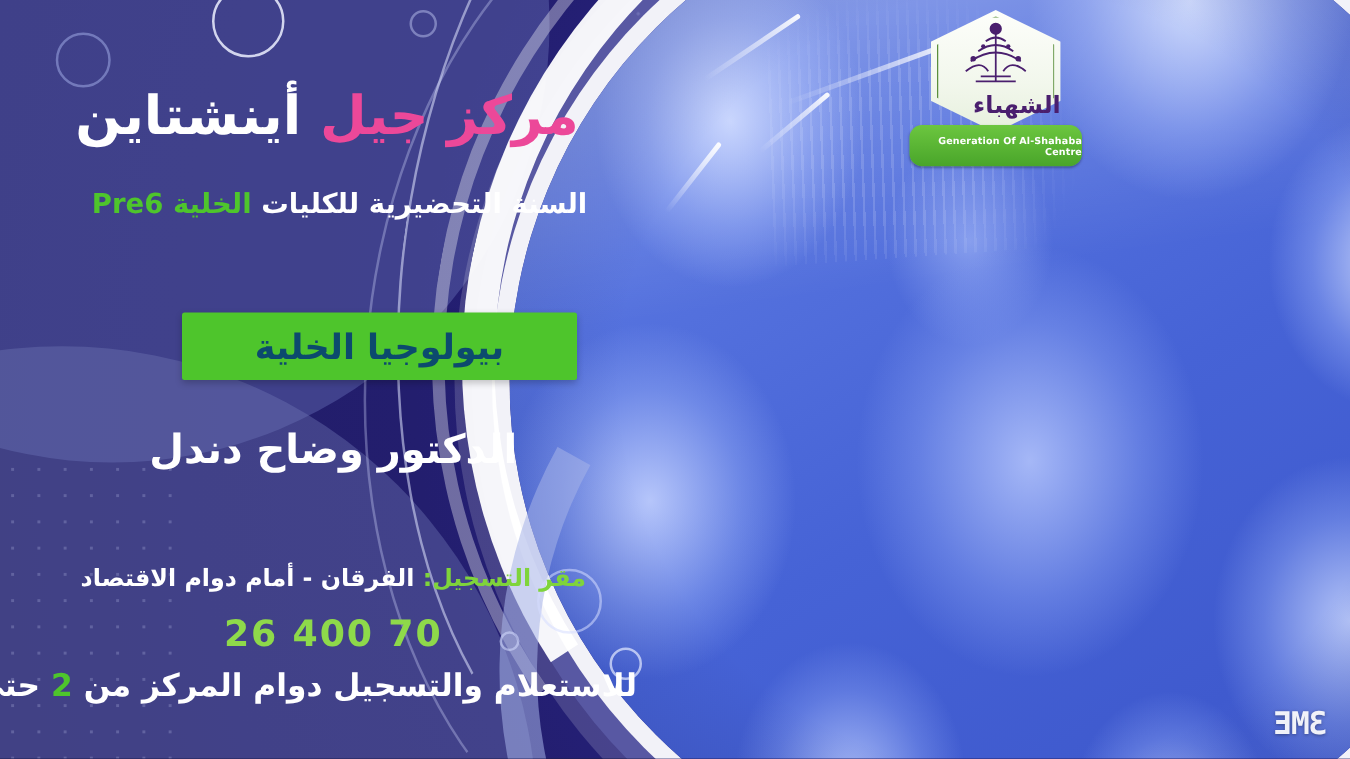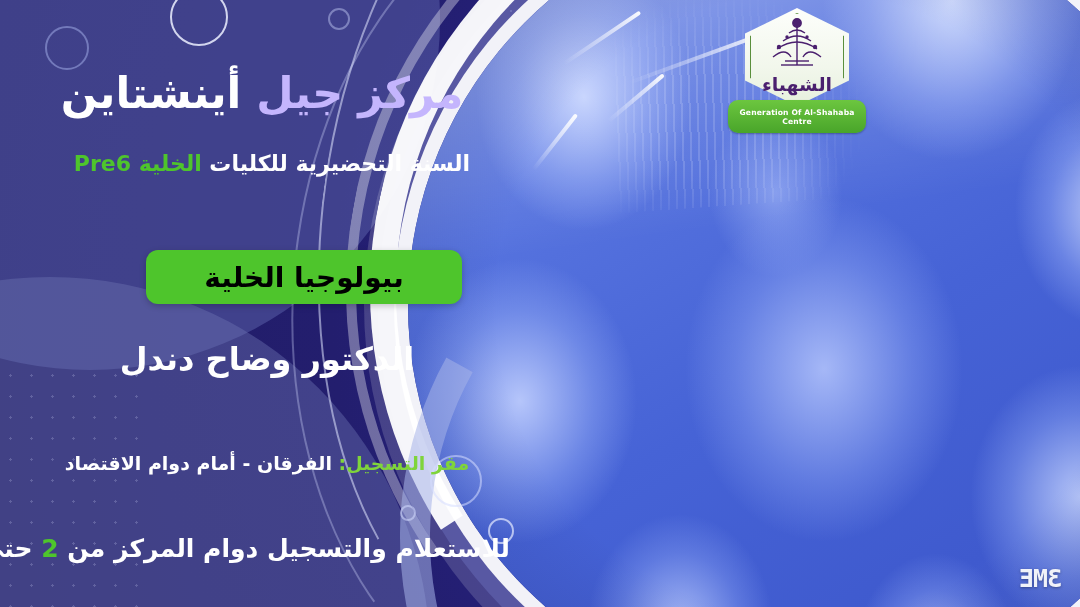--- a/index.html
+++ b/index.html
@@ -173,37 +173,37 @@
     z-index:20;
     direction:rtl;
     text-align:center;
   }
   .brand{
     position:absolute; top:72px; right:18px; width:480px;
     white-space:nowrap;
     font-size:43px; font-weight:bold; line-height:1;
     letter-spacing:-.5px;
   }
-  .brand .g{ color:#c4b5fd; }
+  .brand .g{ color:#ec4899; }
   .brand .w{ color:#ffffff; }
 
   .subtitle{
     position:absolute; top:150px; right:18px; width:460px;
     font-size:22px; font-weight:bold; line-height:1.25;
     color:#ffffff; white-space:nowrap;
   }
   .subtitle .g{ color:#4ec52c; }
 
   .course-btn{
     position:absolute; top:250px; right:58px;
     width:316px; height:54px;
     background:#4ec52c;
-    border-radius:12px;
+    border-radius:2px;
     display:flex; align-items:center; justify-content:center;
-    color:#000000; font-size:28px; font-weight:bold;
+    color:#0c4a6e; font-size:28px; font-weight:bold;
     box-shadow:0 2px 6px rgba(0,0,0,.22);
   }
 
   .lecturer{
     position:absolute; top:340px; right:18px; width:470px;
     font-size:32px; font-weight:bold; color:#ffffff; line-height:1.2;
     white-space:nowrap;
   }
 
   .addr{
@@ -224,21 +224,21 @@
     font-size:25px; font-weight:bold; color:#ffffff; line-height:1.2;
     white-space:nowrap;
   }
   .hours .g{ color:#4ec52c; }
 
   
   .logo{
     position:absolute; left:724px; top:8px;
     width:146px; height:118px;
     z-index:30;
-    text-align:center;
+    text-align:right;
   }
   .hexbox{
     position:relative;
     width:104px; height:98px;
     margin:0 auto;
   }
   .hex{
     position:absolute; inset:0;
     background:linear-gradient(180deg,#fdfefb 0%,#f2f7ec 60%,#e6f0dd 100%);
     clip-path:polygon(50% 0%,100% 26%,100% 74%,50% 100%,0% 74%,0% 26%);
@@ -366,20 +366,21 @@
       <span>بيولوجيا الخلية</span>
     </div>
 
     <div class="lecturer">الدكتور وضاح دندل</div>
 
     <div class="addr">
       <span class="g">مقر التسجيل:</span>
       <span>الفرقان - أمام دوام الاقتصاد</span>
     </div>
 
+    <div class="phone">26 400 70</div>
 
     <div class="hours">
       <span>للاستعلام والتسجيل دوام المركز من</span>
       <span class="g">2</span>
       <span>حتى</span>
       <span class="g">6</span>
     </div>
 
   </div>
 

